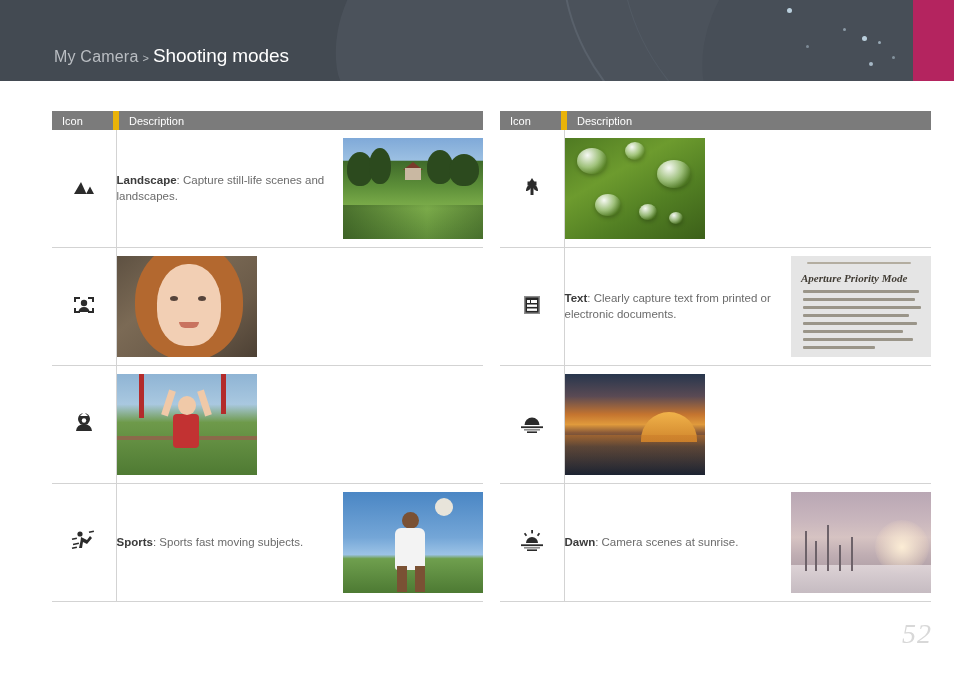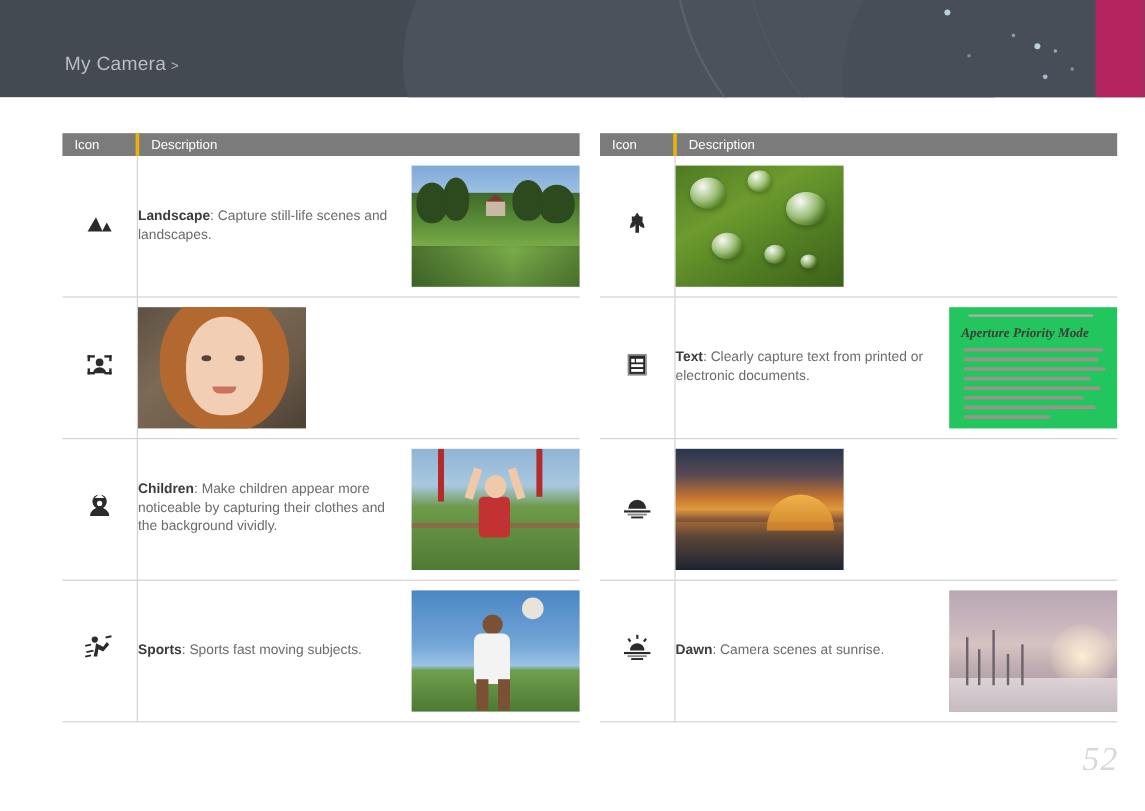--- a/index.html
+++ b/index.html
@@ -118,21 +118,21 @@
     color: #ffffff;
     font-size: 11px;
     font-weight: normal;
     text-align: left;
     height: 19px;
     padding: 0 0 0 10px;
     border: none;
   }
   table.modes thead th.th-icon {
     width: 51px;
-    border-right: 3px solid #eab308;
+    border-right: 6px solid #eab308;
     margin-left: 10px;
   }
   table.modes tbody td {
     border-bottom: 1px solid #d3d3d3;
     vertical-align: middle;
     padding: 0;
   }
   table.modes tbody tr:first-child td {
     border-top: none;
   }
@@ -313,21 +313,21 @@
     background: linear-gradient(150deg, #4f7a22 0%, #6d9b2e 35%, #527f23 65%, #3c6019 100%);
   }
   .t-closeup .drop {
     position: absolute;
     border-radius: 50%;
     background: radial-gradient(circle at 35% 28%, rgba(255,255,255,.95), rgba(210,235,190,.55) 45%, rgba(60,95,25,.35) 75%, rgba(40,70,15,.25));
     box-shadow: 0 2px 4px rgba(0,0,0,.25);
   }
 
   .t-text {
-    background: #22c55e;
+    background: #e5e5e5;
   }
   .t-text .tline {
     position: absolute;
     height: 3px;
     background: #9a9589;
     border-radius: 1px;
   }
   .t-text .theadline {
     position: absolute;
     left: 10px; top: 16px;
@@ -405,20 +405,21 @@
   <div class="spark" style="left:878px;top:41px;width:3px;height:3px;opacity:.6;"></div>
   <div class="spark" style="left:806px;top:45px;width:3px;height:3px;opacity:.4;"></div>
   <div class="spark" style="left:869px;top:62px;width:4px;height:4px;opacity:.7;"></div>
   <div class="spark" style="left:892px;top:56px;width:3px;height:3px;opacity:.45;"></div>
 
   <div class="header-magenta"></div>
 
   <div class="breadcrumb-wrap">
     <span class="crumb-parent">My Camera</span>
     <span class="crumb-sep">&gt;</span>
+    <span class="crumb-title">Shooting modes</span>
   </div>
 </div>
 
 <div class="columns">
 
   <div class="col col-left">
     <table class="modes">
       <thead>
         <tr>
           <th class="th-icon">Icon</th>
@@ -494,23 +495,20 @@
                   <circle cx="13" cy="9" r="6"></circle>
                   <path d="M5 21 a8 7 0 0 1 16 0 Z"></path>
                   <path d="M9 6 L13 2 L17 6 Z" fill="#ffffff"></path>
                   <circle cx="13" cy="10.5" r="2.2" fill="#ffffff"></circle>
                 </g>
               </svg>
             </span>
           </td>
           <td class="cell-desc">
             <div class="desc-inner">
-              <div class="desc-text">
-                <b>Children</b><span>: </span><span>Make children appear more noticeable by capturing their clothes and the background vividly.</span>
-              </div>
               <div class="thumb t-children">
                 <div class="bar" style="left:22px;top:0;width:5px;height:44px;"></div>
                 <div class="bar" style="left:104px;top:0;width:5px;height:40px;"></div>
                 <div class="bar" style="left:0;top:62px;width:140px;height:4px;background:#8b6a4a;"></div>
                 <div class="arm l"></div>
                 <div class="arm r"></div>
                 <div class="body"></div>
                 <div class="head"></div>
               </div>
             </div>

